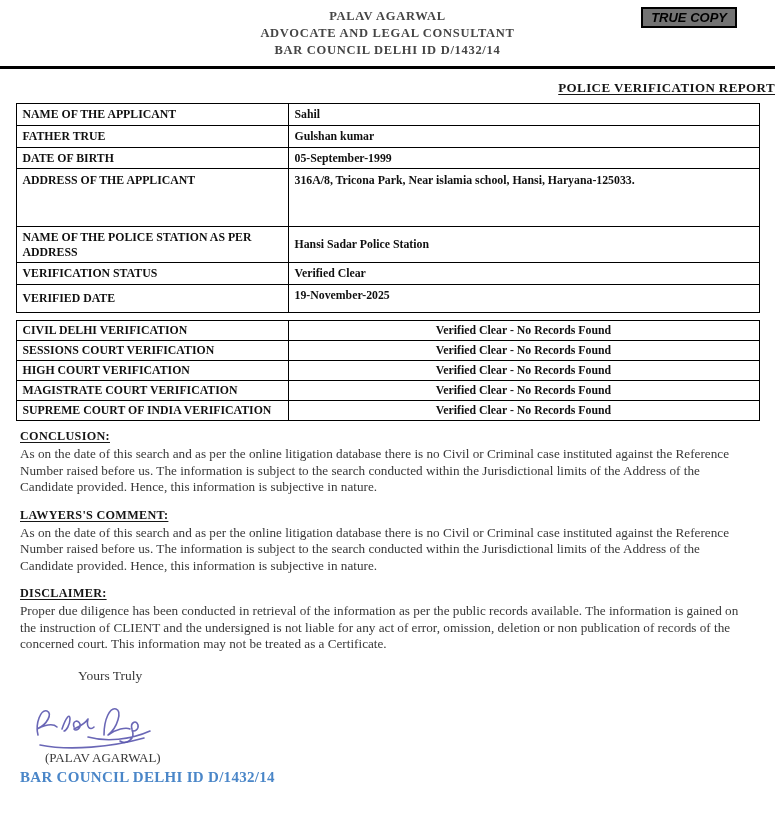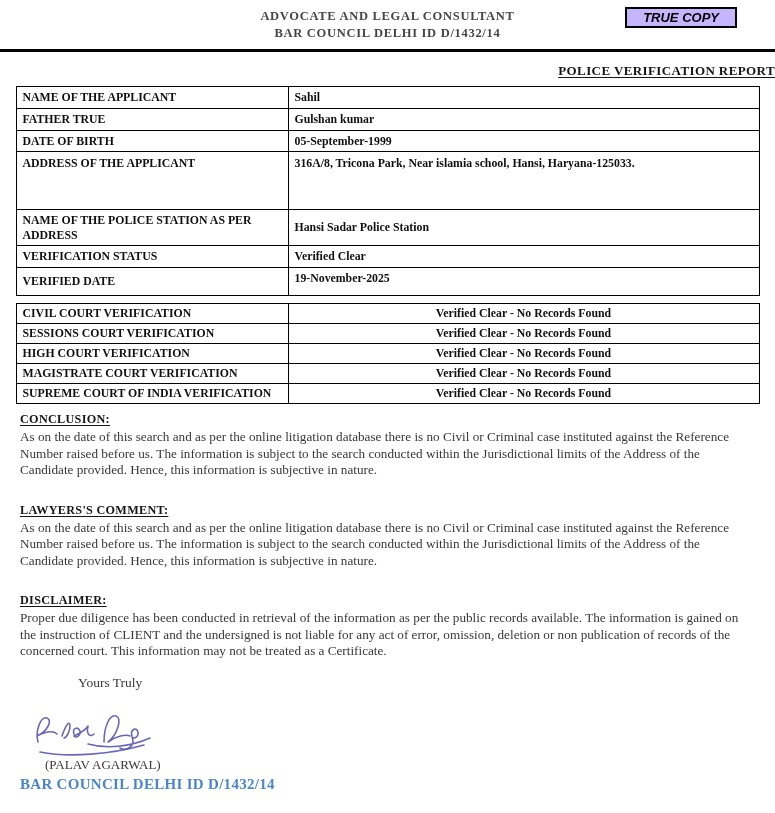--- a/index.html
+++ b/index.html
@@ -6,24 +6,24 @@
   html,body { background:#ffffff; }
   body {
     width:775px; height:813px; position:relative; overflow:hidden;
     font-family:"Liberation Serif", serif; color:#2e2e2e;
   }
   
   .header { text-align:center; padding-top:8px; color:#454545; }
   .header-line { font-weight:bold; font-size:12.5px; letter-spacing:0.7px; line-height:17px; }
   .true-copy {
     position:absolute; top:7px; right:38px;
-    border:2px solid #000; padding:1px 16px;
+    border:2px solid #000; padding:1px 8px;
     font-family:"Liberation Sans", sans-serif;
     font-weight:bold; font-style:italic; font-size:13px; color:#000;
-    background:#c4b5fd;
+    background:#737373;
   }
   .rule { height:3px; background:#000; margin-top:7px; }
 
   
   .title-wrap { text-align:right; margin-top:9px; }
   .report-title {
     display:inline-block; font-weight:bold; font-size:13px; color:#161616;
     letter-spacing:0.4px; text-decoration:underline; text-underline-offset:2px;
   }
 
@@ -35,38 +35,39 @@
   tr.top td { vertical-align:top; padding-top:4px; }
   td.value-top { vertical-align:top; padding-top:3px; }
   .summary-title-cell { font-weight:bold; text-align:center; font-size:12px; letter-spacing:0.2px; padding:2px; }
   .summary-table td.value { text-align:center; }
 
   
   .section-heading {
     margin:8px 20px 2px; font-weight:bold; font-size:12.2px; color:#161616;
     letter-spacing:0.3px; text-decoration:underline; text-underline-offset:2px;
   }
-  .section-heading.gap { margin-top:24px; }
+  .section-heading.gap { margin-top:12px; }
   .body-text { margin:2px 20px 0; font-size:13.2px; line-height:16.5px; color:#383838; }
 
   
   .closing { margin:15px 0 17px 78px; font-size:13.5px; color:#383838; }
   .signature { margin:3px 0 0 26px; height:48px; }
   .signature svg { display:block; }
   .sig-path { fill:none; stroke:var(--signature-blue, #5a57ae); stroke-width:1.6; stroke-linecap:round; stroke-linejoin:round; opacity:0.9; }
   .sig-name { margin:1px 0 0 45px; font-size:13px; color:#383838; }
   .bar-council {
     margin:3px 0 0 20px; font-weight:bold; font-size:15px; letter-spacing:0.3px;
     color:var(--bar-council-blue, #4a86c8);
   }
 </style>
 </head>
 <body>
 
 <div class="header">
+  <div class="header-line">PALAV AGARWAL</div>
   <div class="header-line">ADVOCATE AND LEGAL CONSULTANT</div>
   <div class="header-line">BAR COUNCIL DELHI ID D/1432/14</div>
 </div>
 <div class="true-copy">TRUE COPY</div>
 <div class="rule"></div>
 
 <div class="title-wrap">
   <span class="report-title">POLICE VERIFICATION REPORT</span>
 </div>
 
@@ -99,21 +100,21 @@
   <tr style="height:28px">
     <td class="label">VERIFIED DATE</td>
     <td class="value value-top">19-November-2025</td>
   </tr>
 </tbody>
   </table>
 
 <table class="summary-table">
   <tbody>
   <tr style="height:20px">
-    <td class="label">CIVIL COURT VERIFICATION</td>
+    <td class="label">CIVIL DELHI VERIFICATION</td>
     <td class="value">Verified Clear - No Records Found</td>
   </tr>
   <tr style="height:20px">
     <td class="label">SESSIONS COURT VERIFICATION</td>
     <td class="value">Verified Clear - No Records Found</td>
   </tr>
   <tr style="height:20px">
     <td class="label">HIGH COURT VERIFICATION</td>
     <td class="value">Verified Clear - No Records Found</td>
   </tr>

